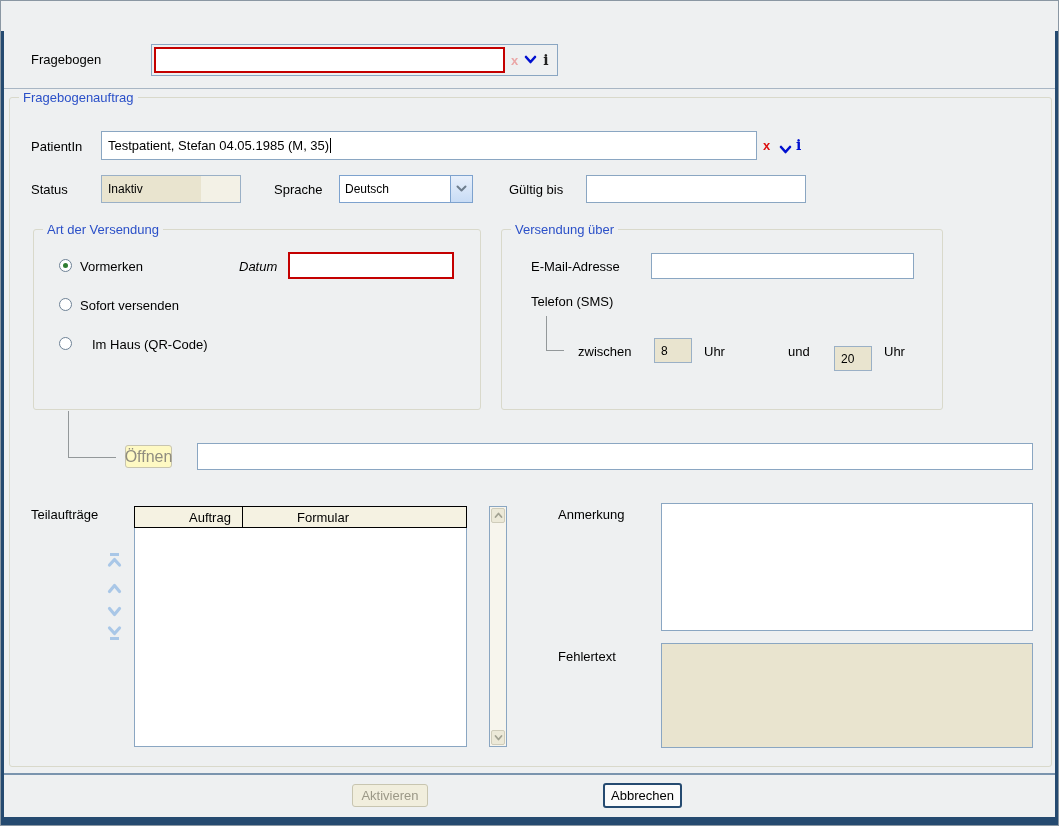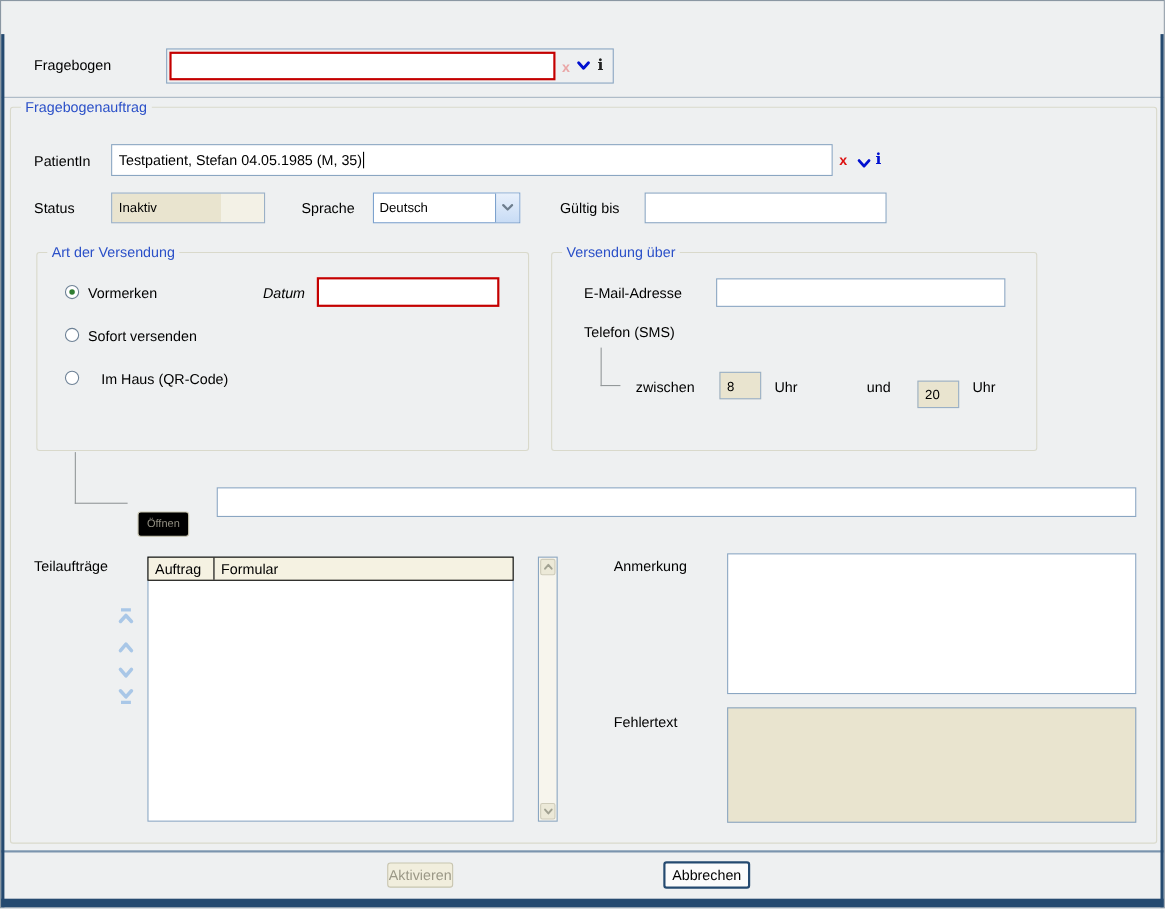--- a/index.html
+++ b/index.html
@@ -85,48 +85,48 @@
   #zw-connector { left:545px; top:315px; width:18px; height:35px; }
   #zw-label { left:577px; top:343px; }
   #von-field { left:653px; top:337px; width:38px; height:25px; border:1px solid #9ab0c6; font-size:12px; }
   #uhr1-label { left:703px; top:343px; }
   #und-label { left:787px; top:343px; }
   #bis-field { left:833px; top:345px; width:38px; height:25px; border:1px solid #9ab0c6; font-size:12px; }
   #uhr2-label { left:883px; top:343px; }
 
   
   #open-connector { left:67px; top:410px; width:48px; height:47px; }
-  #oeffnen-btn { left:124px; top:444px; width:47px; height:23px; background:#000000; border:1px solid #c8c5b0;
-                 border-radius:3px; color:#908d80; font-size:10px; display:flex; align-items:center; justify-content:center;margin-top:20px; }
+  #oeffnen-btn { left:124px; top:444px; width:47px; height:23px; background:#fef9c3; border:1px solid #c8c5b0;
+                 border-radius:3px; color:#908d80; font-size:16px; display:flex; align-items:center; justify-content:center; }
   #open-input { left:196px; top:442px; width:836px; height:27px; }
 
   
   #teil-label { left:30px; top:506px; }
   .arrow-btn { left:104px; width:18px; height:18px; display:flex; align-items:center; justify-content:center; }
   #arrow-top { top:550px; } #arrow-up { top:577px; } #arrow-down { top:601px; } #arrow-bottom { top:623px; }
   #table { left:133px; top:505px; width:333px; height:241px; background:#fff; border:1px solid #8aa6c2; }
   #table-header { position:absolute; left:-1px; top:-1px; width:333px; height:22px; background:#f5f2e2;
                   border:1px solid #000; display:flex; }
-  .th { font-size:13px; color:#000; display:flex; align-items:center; padding-left:6px; }
+  .th { font-size:13px; color:#000; display:flex; align-items:center; padding-left:6px;margin-left:48px; }
   #th-auftrag { width:60px; border-right:1px solid #000; }
   #th-formular { flex:1; }
   #scrollbar { left:488px; top:505px; width:18px; height:241px; background:#f7f5ed; border:1px solid #8aa6c2; }
   .sb-btn { position:absolute; left:1px; width:14px; height:15px; background:#ece9d8; border:1px solid #cfccba;
             border-radius:2px; display:flex; align-items:center; justify-content:center; }
   #sb-up { top:1px; } #sb-down { bottom:1px; }
 
   
   #anm-label { left:557px; top:506px; }
   #anm-area { left:660px; top:502px; width:372px; height:128px; background:#fff; border:1px solid #8aa6c2; }
   #fehler-label { left:557px; top:648px; }
   #fehler-area { left:660px; top:642px; width:372px; height:105px; background:#e9e4cf; border:1px solid #8aa6c2; }
 
   
   #sep2 { left:0; top:772px; width:100%; height:2px; background:#7a94ae; }
-  #aktivieren-btn { left:351px; top:783px; width:60px; height:23px; background:#f1eedd; border:1px solid #c8c5b0;
+  #aktivieren-btn { left:351px; top:783px; width:76px; height:23px; background:#f1eedd; border:1px solid #c8c5b0;
                     border-radius:3px; color:#9b9887; font-size:13px; display:flex; align-items:center; justify-content:center; }
   #abbrechen-btn { left:602px; top:782px; width:79px; height:25px; background:#fbfbfb; border:2px solid #254a70;
                    border-radius:3px; color:#000; font-size:13px; display:flex; align-items:center; justify-content:center; }
 </style>
 </head>
 <body>
 
 <div class="window">
 
 

